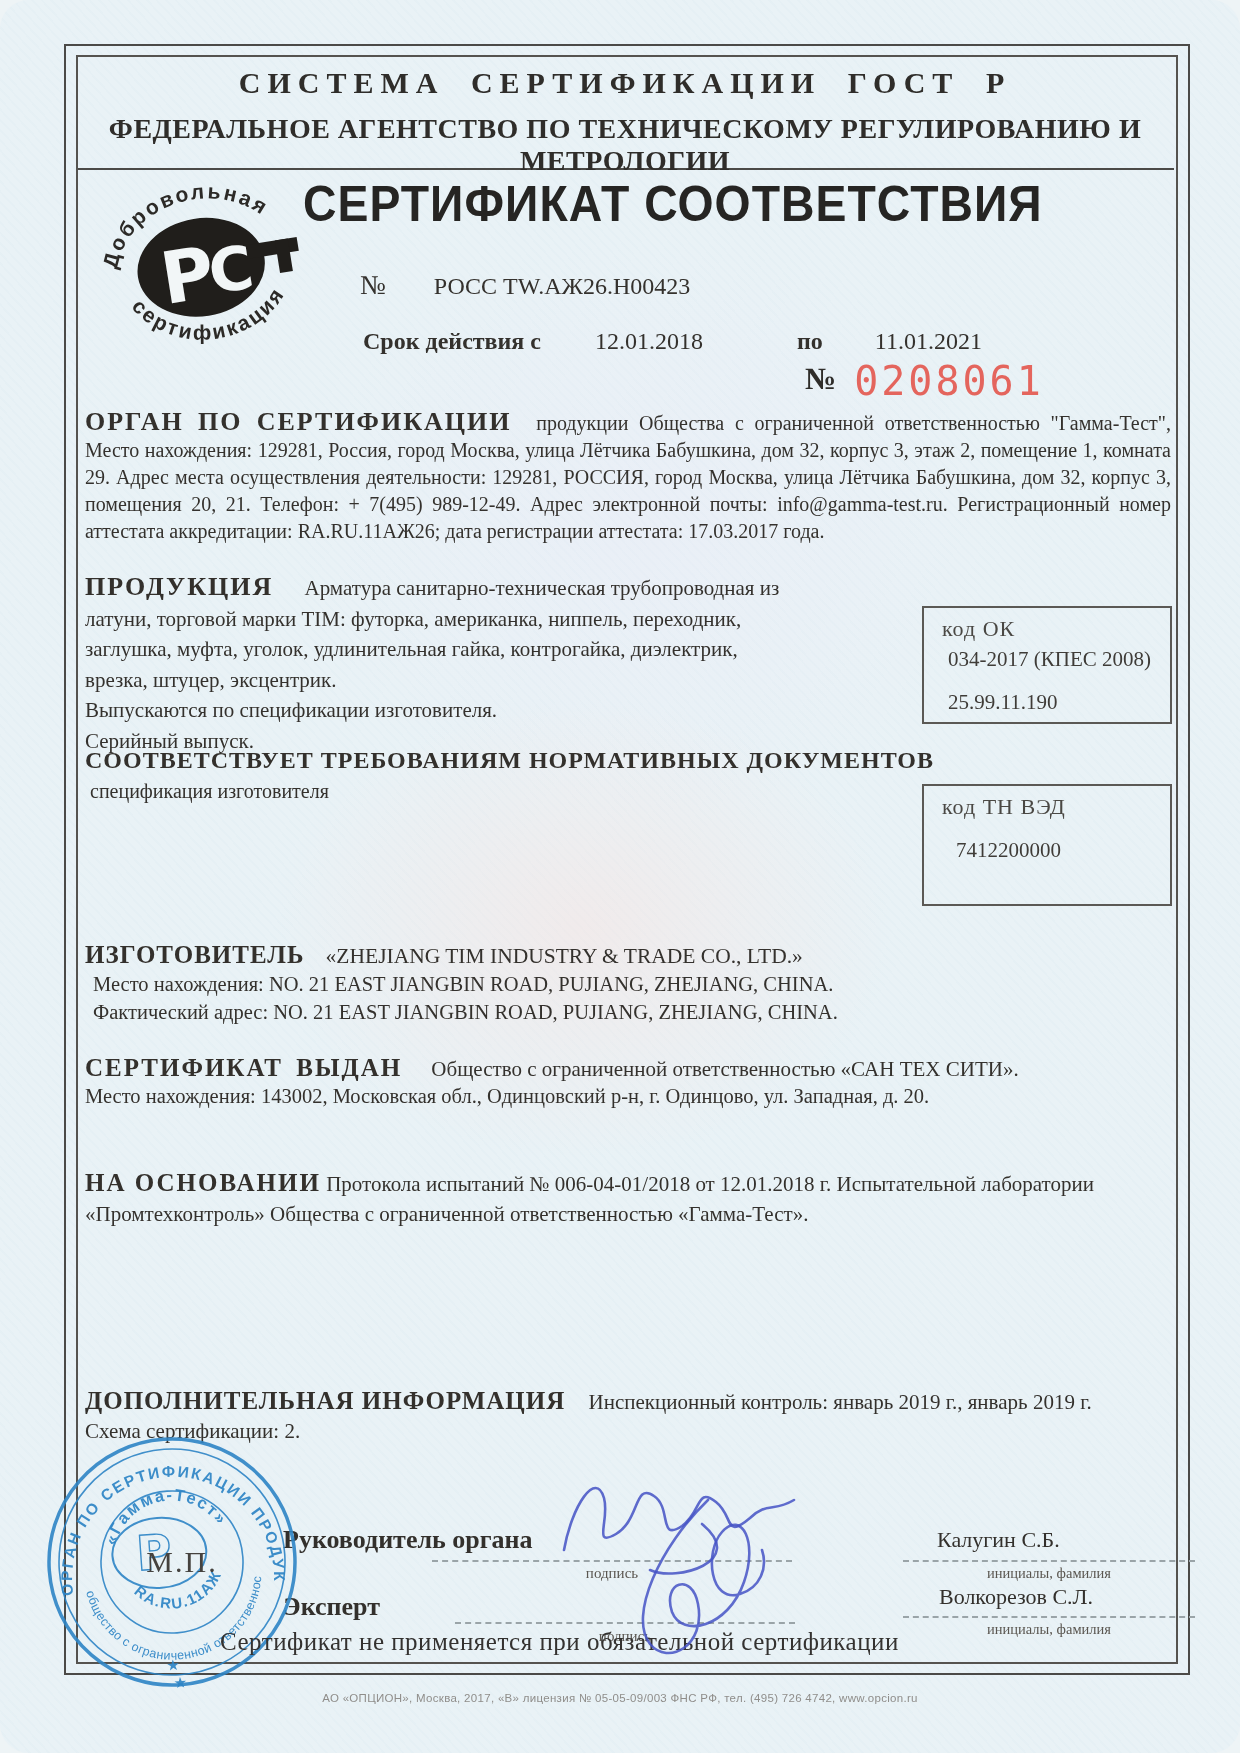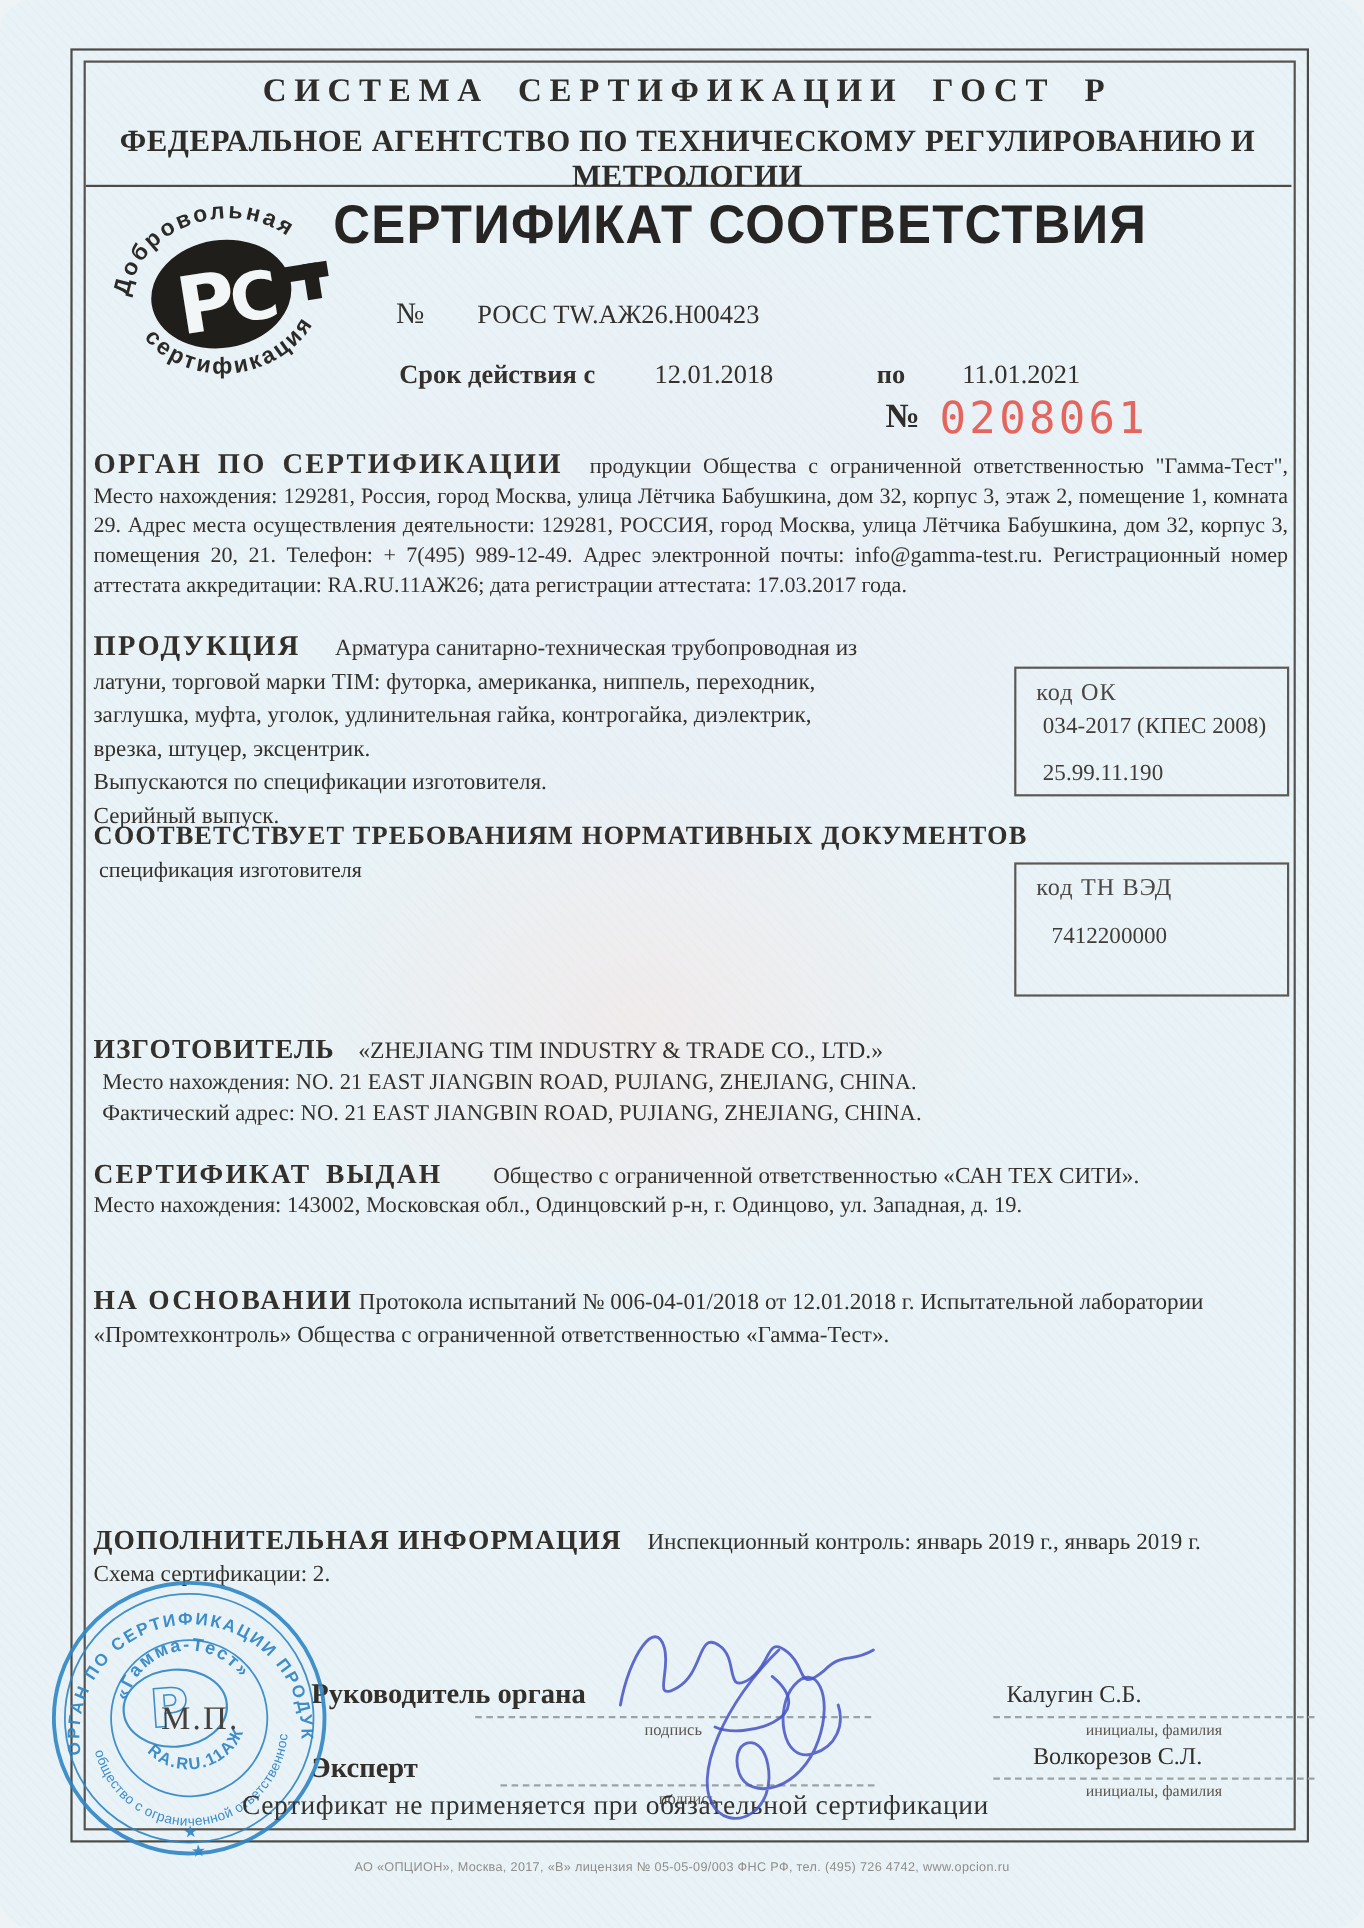--- a/index.html
+++ b/index.html
@@ -49,21 +49,21 @@
   .ok-box .cb-l1{font-size:21px;margin:5px 0 0 6px;}
   .ok-box .cb-l2{font-size:21px;margin:18px 0 0 6px;}
   .tnved-box .cb-v{font-size:21px;margin:18px 0 0 14px;}
   .conform-h{left:85px;top:747px;font-size:24px;letter-spacing:1px;font-weight:700;color:#33302c;}
   .conform-t{left:90px;top:780px;font-size:20px;}
   .man-blk{left:85px;top:943px;font-size:20.5px;line-height:24px;}
   .man-blk .h1sec{letter-spacing:1px;margin-right:16px;}
   .man-blk .name{font-size:21.5px;}
   .man-blk .ln{margin:4px 0 0 8px;}
   .iss-blk{left:85px;top:1056px;font-size:20.5px;line-height:24px;}
-  .iss-blk .h1sec{letter-spacing:2px;word-spacing:5px;margin-right:41px;}
+  .iss-blk .h1sec{letter-spacing:2px;word-spacing:5px;margin-right:24px;}
   .iss-blk .name{font-size:21px;}
   .iss-blk .ln{margin:3px 0 0 0;}
   .basis-p{left:85px;top:1168px;width:1086px;font-size:21px;line-height:30px;}
   .basis-p .h1sec{letter-spacing:2px;}
   .add-blk{left:85px;top:1388px;width:1086px;font-size:21px;line-height:26px;}
   .add-blk .h1sec{letter-spacing:1px;margin-right:18px;}
   .add-blk .ln{margin-top:3px;}
   .sig-role{font-weight:700;font-size:26px;color:#33302c;}
   .dash-line{border-bottom:2px dashed #9aa4a8;}
   .cap{font-size:15px;color:#5a5650;text-align:center;}
@@ -159,21 +159,21 @@
     </div>
     <div class="ln">Место нахождения: NO. 21 EAST JIANGBIN ROAD, PUJIANG, ZHEJIANG, CHINA.</div>
     <div class="ln">Фактический адрес: NO. 21 EAST JIANGBIN ROAD, PUJIANG, ZHEJIANG, CHINA.</div>
   </div>
 
   <div class="abs iss-blk">
     <div>
       <span class="h1sec">СЕРТИФИКАТ ВЫДАН</span>
       <span class="name">Общество с ограниченной ответственностью «САН ТЕХ СИТИ».</span>
     </div>
-    <div class="ln">Место нахождения: 143002, Московская обл., Одинцовский р-н, г. Одинцово, ул. Западная, д. 19.</div>
+    <div class="ln">Место нахождения: 143002, Московская обл., Одинцовский р-н, г. Одинцово, ул. Западная, д. 20.</div>
   </div>
 
   <p class="abs sec basis-p">
     <span class="h1sec">НА ОСНОВАНИИ</span>
     <span>Протокола испытаний № 006-04-01/2018 от 12.01.2018 г. Испытательной лаборатории «Промтехконтроль» Общества с ограниченной ответственностью «Гамма-Тест».</span>
   </p>
 
   <div class="abs add-blk">
     <div>
       <span class="h1sec">ДОПОЛНИТЕЛЬНАЯ ИНФОРМАЦИЯ</span>
@@ -211,21 +211,21 @@
       <text x="101" y="142" font-family="DejaVu Sans, sans-serif" font-size="48" font-weight="700" fill="none" stroke="#2e85c6" stroke-width="1.4">Р</text>
       <text x="130" y="244" font-size="15" text-anchor="middle">★</text>
       <text x="136" y="262" font-size="15" text-anchor="middle">★</text>
     </g>
     <text x="146" y="146" font-family="Liberation Serif, serif" font-size="30" letter-spacing="2" text-anchor="middle" fill="#45423e">М.П.</text>
   </svg>
 
   <div class="abs sig-role" style="left:283px;top:1525px;">Руководитель органа</div>
   <div class="abs dash-line" style="left:432px;top:1560px;width:360px;"></div>
   <div class="abs cap" style="left:432px;top:1565px;width:360px;">подпись</div>
-  <div class="abs sig-name" style="left:915px;top:1527px;font-family:Liberation Serif, serif;">Калугин С.Б.</div>
+  <div class="abs sig-name" style="left:937px;top:1527px;font-family:Liberation Serif, serif;">Калугин С.Б.</div>
   <div class="abs dash-line" style="left:903px;top:1560px;width:292px;"></div>
   <div class="abs cap" style="left:903px;top:1565px;width:292px;font-size:14.5px;">инициалы, фамилия</div>
 
   <div class="abs sig-role" style="left:283px;top:1592px;">Эксперт</div>
   <div class="abs dash-line" style="left:455px;top:1622px;width:340px;"></div>
   <div class="abs cap" style="left:455px;top:1628px;width:340px;">подпись</div>
   <div class="abs sig-name" style="left:915px;top:1584px;margin-left:24px;">Волкорезов С.Л.</div>
   <div class="abs dash-line" style="left:903px;top:1616px;width:292px;"></div>
   <div class="abs cap" style="left:903px;top:1621px;width:292px;font-size:14.5px;">инициалы, фамилия</div>
 

